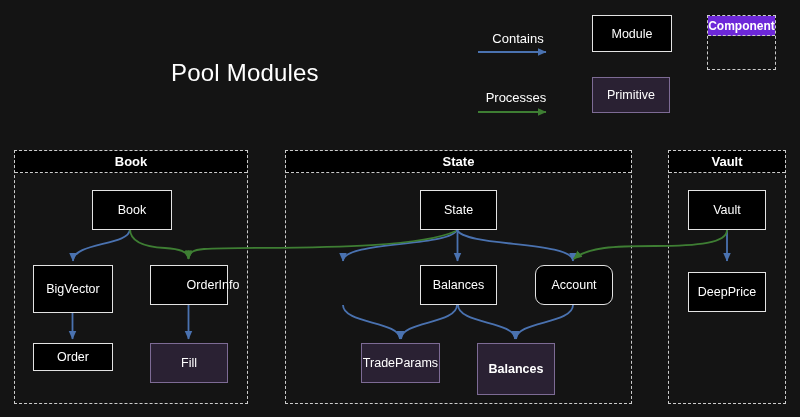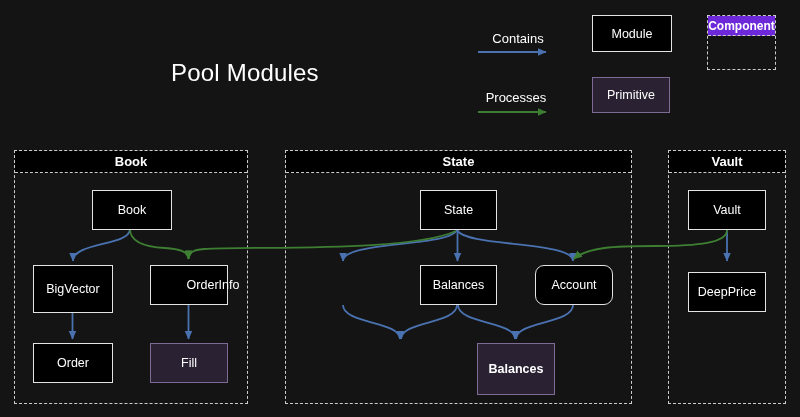--- a/index.html
+++ b/index.html
@@ -119,36 +119,39 @@
 
   <div class="node" style="left:92px;top:190px;width:80px;height:40px;">
     <span>Book</span>
   </div>
   <div class="node" style="left:33px;top:265px;width:80px;height:48px;">
     <span>BigVector</span>
   </div>
   <div class="node" style="left:150px;top:265px;width:78px;height:40px;padding-left:48px;">
     <span>OrderInfo</span>
   </div>
-  <div class="node" style="left:33px;top:343px;width:80px;height:40px;">
+  <div class="node" style="left:33px;top:343px;width:80px;height:28px;">
     <span>Order</span>
   </div>
   <div class="node primitive" style="left:150px;top:343px;width:78px;height:40px;">
     <span>Fill</span>
   </div>
 
   <div class="node" style="left:420px;top:190px;width:77px;height:40px;">
     <span>State</span>
   </div>
   <div class="node" style="left:420px;top:265px;width:77px;height:40px;">
     <span>Balances</span>
   </div>
   <div class="node" style="left:535px;top:265px;width:78px;height:40px;border-radius:9px;">
     <span>Account</span>
   </div>
+  <div class="node primitive" style="left:361px;top:343px;width:79px;height:40px;">
+    <span>TradeParams</span>
+  </div>
   <div class="node primitive" style="left:477px;top:343px;width:78px;height:52px;font-weight:bold;">
     <span>Balances</span>
   </div>
 
   <div class="node" style="left:688px;top:190px;width:78px;height:40px;">
     <span>Vault</span>
   </div>
   <div class="node" style="left:688px;top:272px;width:78px;height:40px;">
     <span>DeepPrice</span>
   </div>

